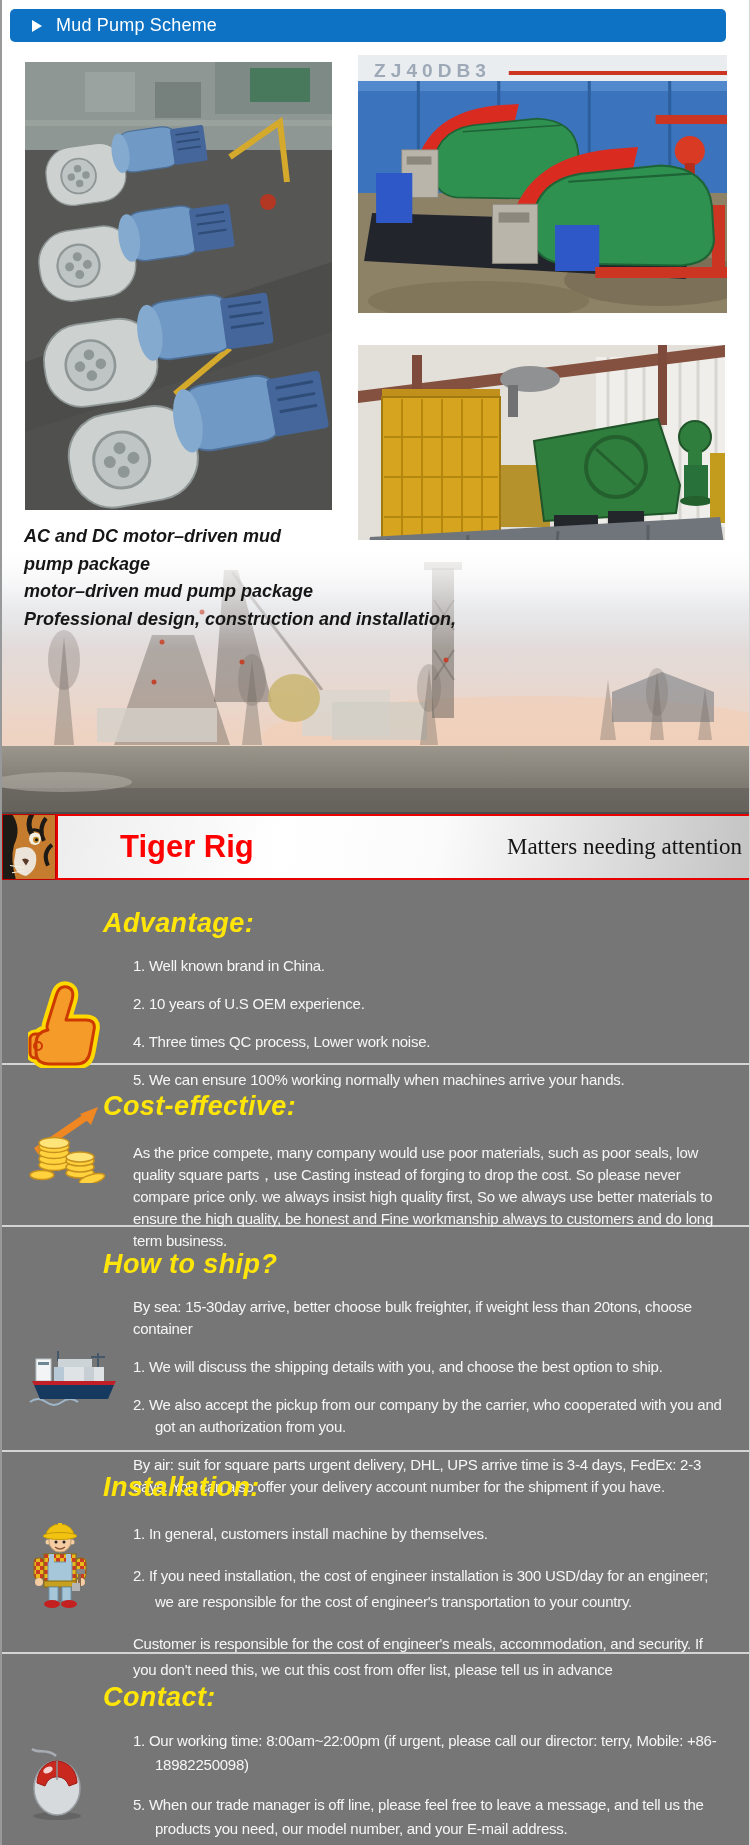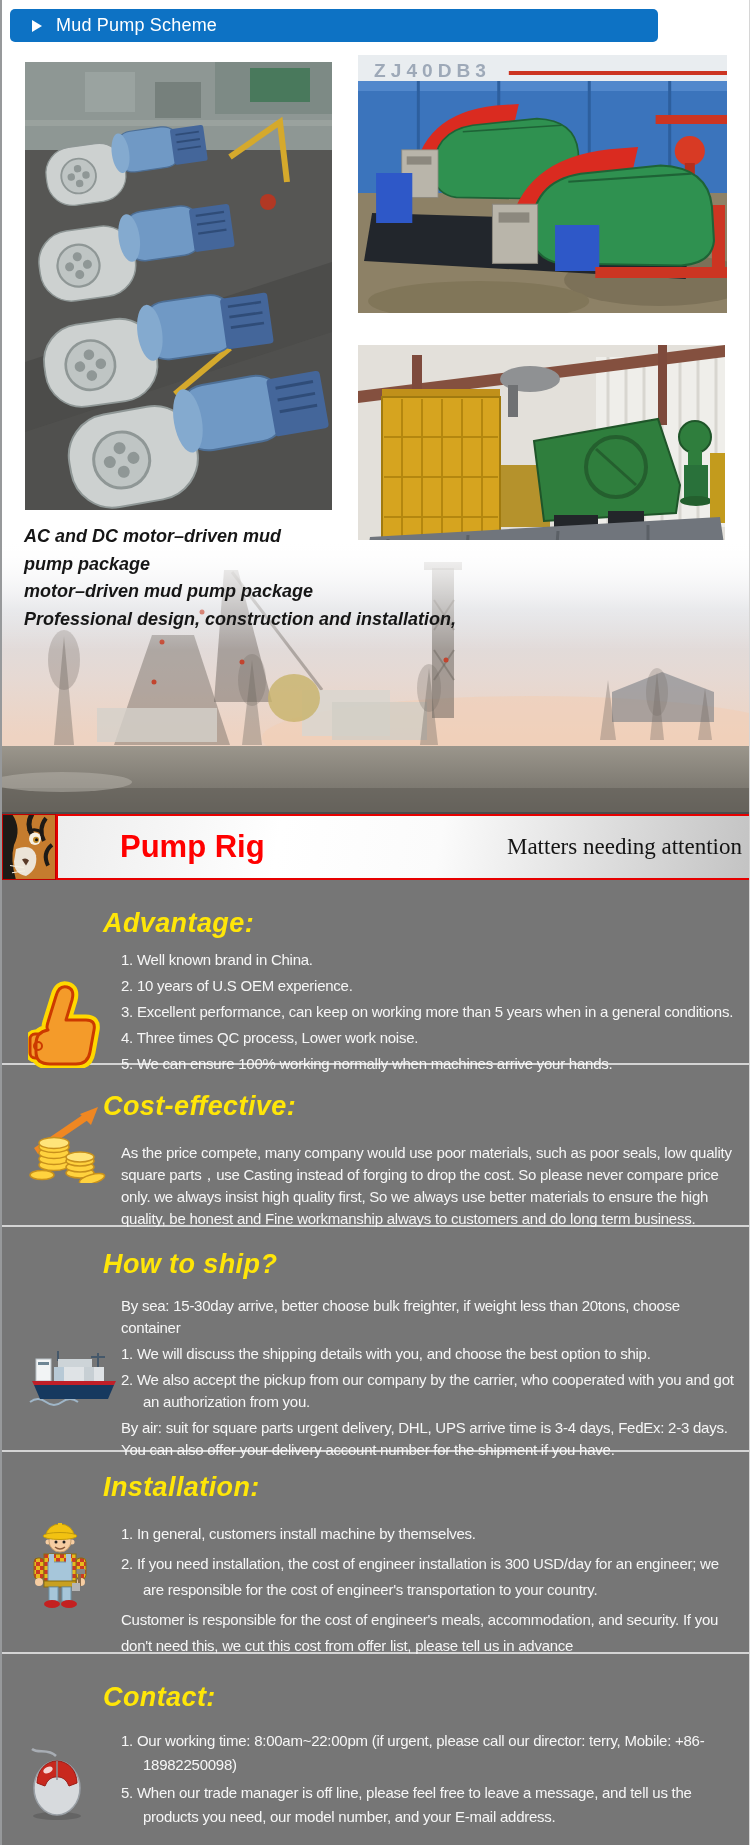--- a/index.html
+++ b/index.html
@@ -1,20 +1,20 @@
 <!DOCTYPE html>
 <html><head>
 <meta charset="utf-8">
 <style>
   html,body{margin:0;padding:0;background:#fff;}
   body{font-family:"Liberation Sans",sans-serif;}
   .page{position:relative;width:750px;height:1845px;background:#fff;overflow:hidden;
         box-sizing:border-box;border-left:2px solid #97999b;border-right:1px solid #d6d6d6;}
   
-  .title-bar{position:absolute;left:8px;top:9px;width:648px;height:33px;background:#0d72c4;
+  .title-bar{position:absolute;left:8px;top:9px;width:716px;height:33px;background:#0d72c4;
              border-radius:5px;display:flex;align-items:center;color:#fff;}
   .play{width:0;height:0;border-left:10px solid #fff;border-top:6px solid transparent;
         border-bottom:6px solid transparent;margin-left:22px;}
   .title-text{margin-left:14px;font-size:18px;letter-spacing:.2px;}
   
   .photo{position:absolute;overflow:hidden;}
   .photo svg{display:block;width:100%;height:100%;}
   #photo-left{left:23px;top:62px;width:307px;height:448px;}
   #photo-tr{left:356px;top:55px;width:369px;height:258px;}
   #photo-br{left:356px;top:345px;width:367px;height:245px;}
@@ -31,21 +31,21 @@
   .brand-inner{flex:1;border:2px solid #e60000;box-sizing:border-box;
                background:linear-gradient(100deg,#ededed 0%,#ffffff 32%,#fbfbfb 55%,#c3c3c3 100%);
                display:flex;align-items:center;justify-content:space-between;}
   .brand-name{color:#ff0000;font-size:31px;font-weight:bold;margin-left:62px;}
   .brand-right{font-family:"Liberation Serif",serif;font-size:23px;font-weight:normal;color:#141414;margin-right:8px;}
   
   .gray{position:absolute;left:0;top:880px;width:750px;height:965px;background:#767676;color:#fff;overflow:hidden;}
   .sec{position:relative;box-sizing:border-box;padding-left:115px;padding-right:8px;}
   .sec h2{margin:0;color:#ffe608;font-size:27px;font-weight:bold;font-style:italic;margin-left:-14px;letter-spacing:.4px;}
   .body{font-size:15px;letter-spacing:-0.25px;color:#f6f6f6;}
-  .body p{margin:4px;}
+  .body p{margin:16px;}
   .num{padding-left:22px;text-indent:-22px;}
   .icon{position:absolute;left:26px;}
   .icon svg{display:block;}
   #sec-adv{padding-top:28px;height:183px;} #sec-adv h2{margin-bottom:10px;} #sec-adv .body{line-height:22px;}
   #sec-cost{padding-top:26px;height:160px;} #sec-cost h2{margin-bottom:20px;} #sec-cost .body{line-height:22px;}
   #sec-ship{padding-top:22px;height:223px;} #sec-ship h2{margin-bottom:15px;} #sec-ship .body{line-height:22px;}
   #sec-inst{padding-top:20px;height:200px;} #sec-inst h2{margin-bottom:18px;} #sec-inst .body{line-height:26px;}
   #sec-con{padding-top:28px;height:191px;} #sec-con h2{margin-bottom:16px;} #sec-con .body{line-height:24px;}
   .divider{height:2px;background:#d4d4d4;}
   #icon-thumb{top:100px;} #icon-coins{top:40px;} #icon-ship{top:118px;} #icon-worker{top:62px;} #icon-mouse{top:92px;}
@@ -267,42 +267,41 @@
         <circle cx="34" cy="25" r="3" fill="#c08a28"></circle>
         <circle cx="34.5" cy="25" r="1.5" fill="#111111"></circle>
         <path d="M26,17 Q33,13 40,18" stroke="#1d1a16" stroke-width="3" fill="none"></path>
         <path d="M20,44 Q24,42 27,45 L24,50 Z" fill="#5a3a28"></path>
         <line x1="22" y1="52" x2="8" y2="50" stroke="#f5efe2" stroke-width="1"></line>
         <line x1="23" y1="55" x2="10" y2="57" stroke="#f5efe2" stroke-width="1"></line>
         <rect width="54" height="64" fill="none" stroke="#c00000" stroke-width="2"></rect>
       </svg>
     </div>
     <div class="brand-inner">
-      <span class="brand-name">Pump Rig</span>
+      <span class="brand-name">Tiger Rig</span>
       <span class="brand-right">Matters needing attention</span>
     </div>
   </div>
 
   <div class="gray">
 
     <div class="sec" id="sec-adv">
       <div class="icon" id="icon-thumb">
         <svg width="72" height="88" viewBox="0 0 72 88">
           <path d="M20,50 q-12,2 -12,14 v8 q0,12 14,12 h26 q12,0 14,-12 l4,-22 q2,-10 -8,-10 h-20 l6,-20 q3,-11 -5,-13 q-8,-2 -11,9 l-8,26 q-2,6 0,8 z" fill="none" stroke="#ffd800" stroke-width="11" stroke-linejoin="round"></path>
           <rect x="2" y="54" width="16" height="24" rx="5" fill="none" stroke="#ffd800" stroke-width="9"></rect>
           <rect x="2" y="54" width="16" height="24" rx="5" fill="#f49b2a" stroke="#cc3a00" stroke-width="3"></rect>
           <path d="M20,50 q-12,2 -12,14 v8 q0,12 14,12 h26 q12,0 14,-12 l4,-22 q2,-10 -8,-10 h-20 l6,-20 q3,-11 -5,-13 q-8,-2 -11,9 l-8,26 q-2,6 0,8 z" fill="#f49b2a" stroke="#cc3a00" stroke-width="3" stroke-linejoin="round"></path>
           <circle cx="10" cy="66" r="4" fill="none" stroke="#cc3a00" stroke-width="2"></circle>
         </svg>
       </div>
       <h2>Advantage:</h2>
       <div class="body">
         <p class="num">1. Well known brand in China.</p>
         <p class="num">2. 10 years of U.S OEM experience.</p>
-        <p class="num">3. Excellent performance, can keep on working more than 5 years when in a general conditions.</p>
         <p class="num">4. Three times QC process, Lower work noise.</p>
         <p class="num">5. We can ensure 100% working normally when machines arrive your hands.</p>
       </div>
     </div>
     <div class="divider"></div>
 
     <div class="sec" id="sec-cost">
       <div class="icon" id="icon-coins">
         <svg width="80" height="78" viewBox="0 0 80 78">
           <line x1="8" y1="46" x2="58" y2="12" stroke="#ef8722" stroke-width="7"></line>

